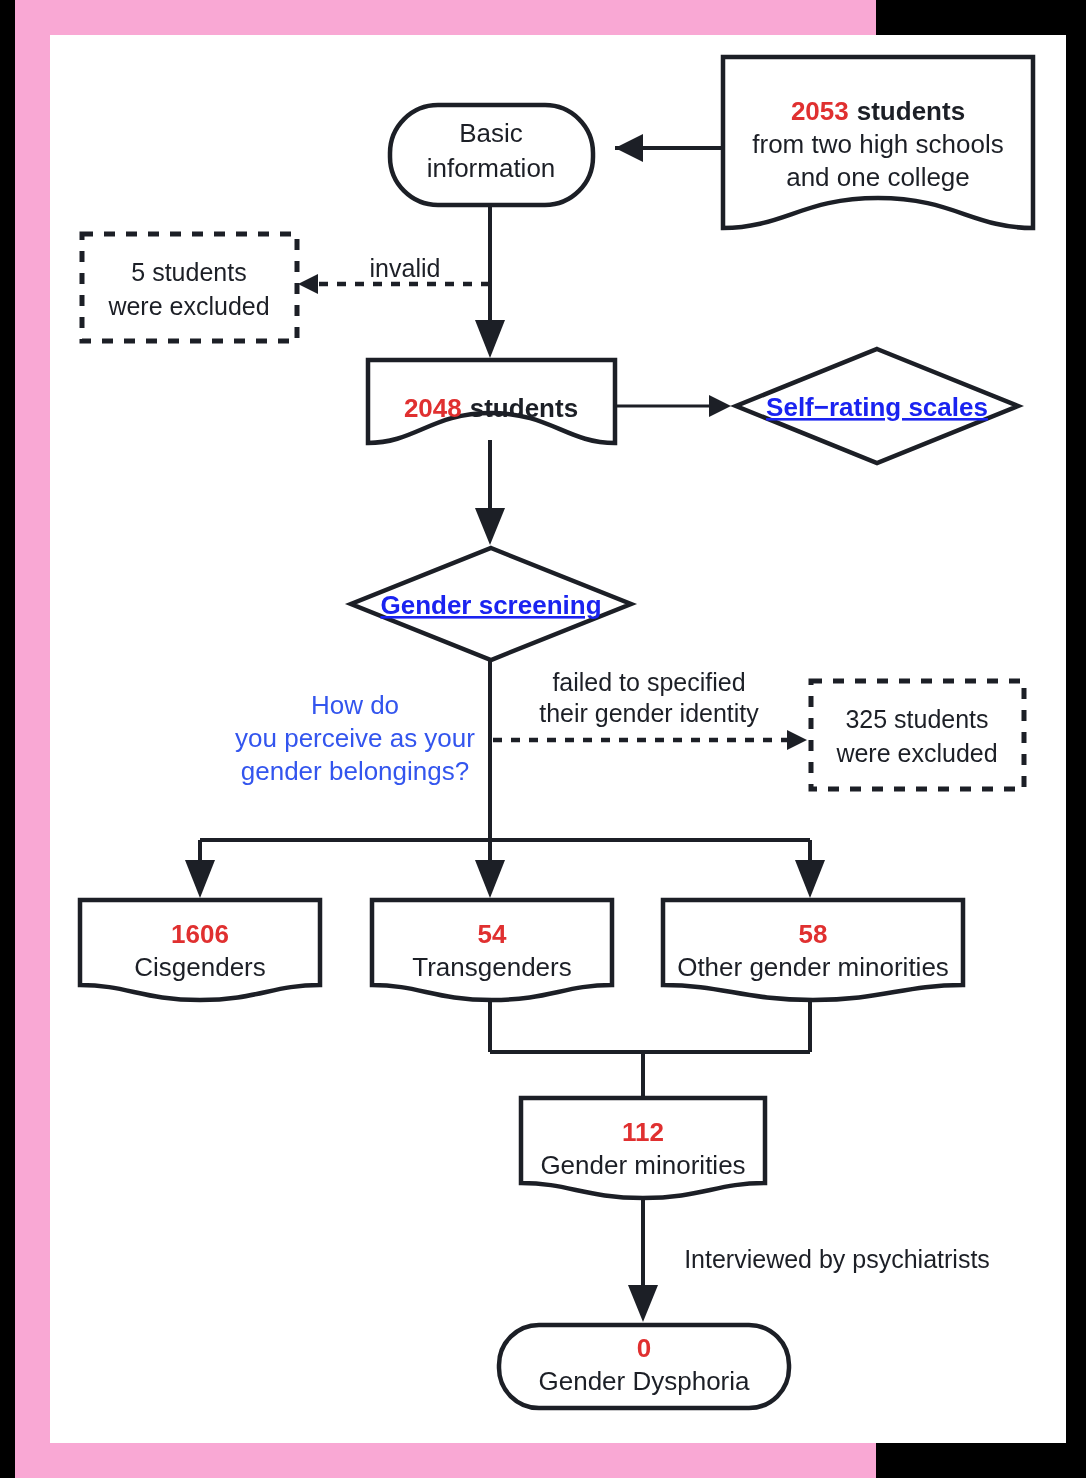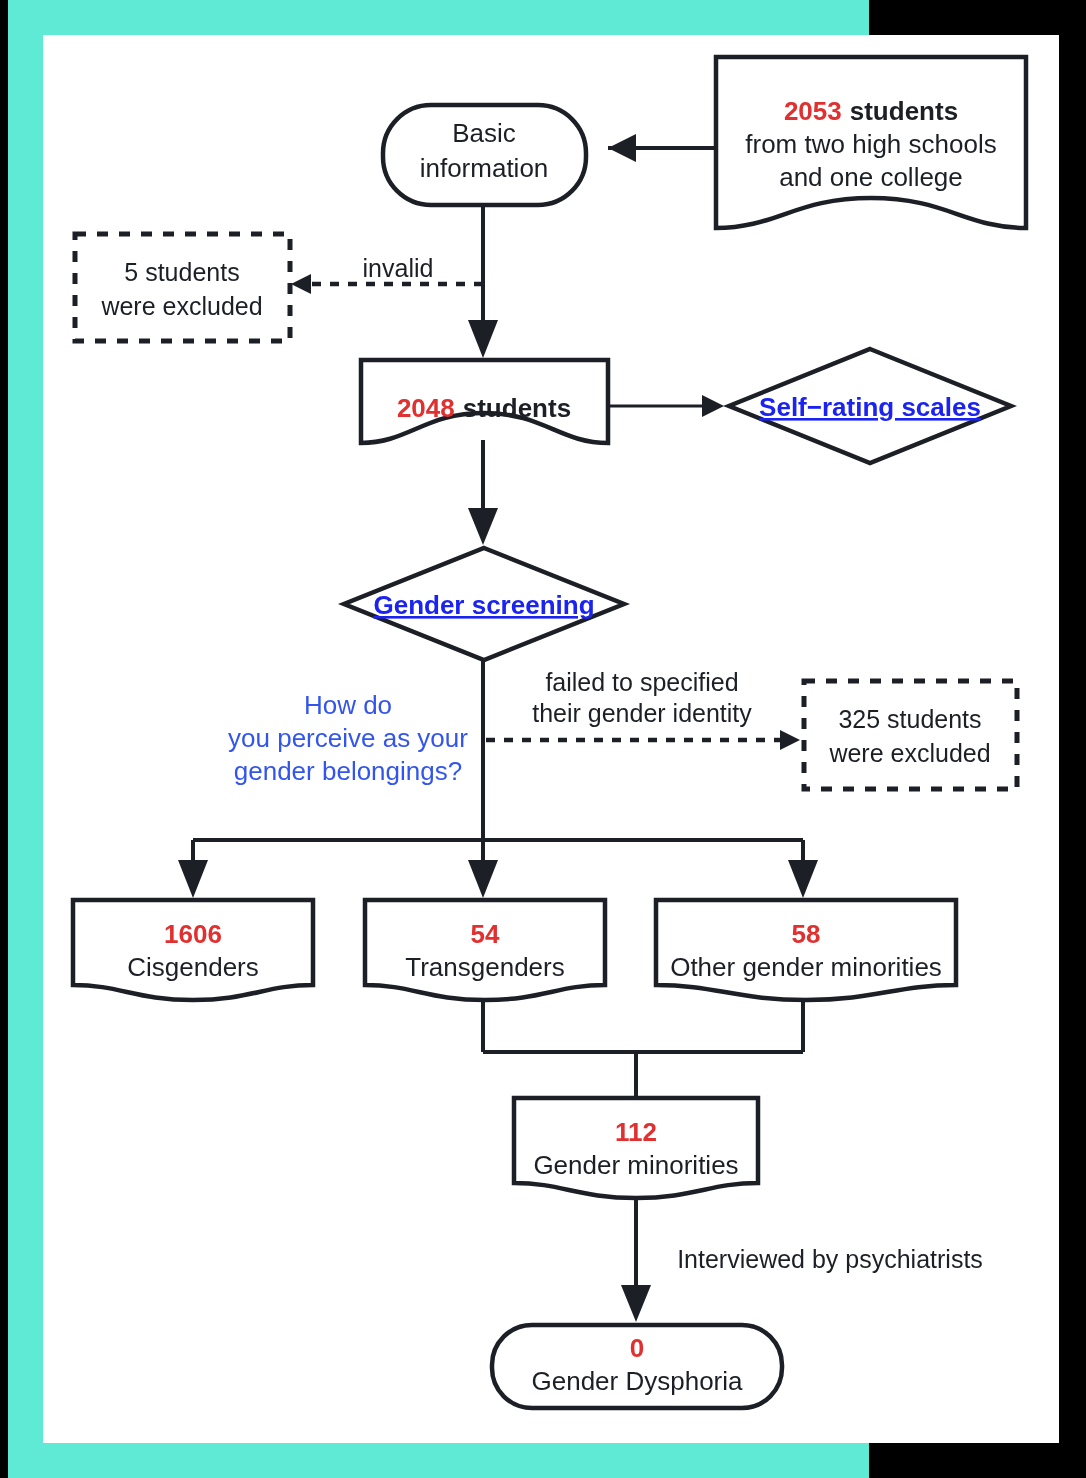--- a/index.html
+++ b/index.html
@@ -8,24 +8,24 @@
     background: #000000;
   }
   body {
     width: 1086px;
     height: 1478px;
     font-family: "Liberation Sans", sans-serif;
     overflow: hidden;
   }
   #frame {
     position: absolute;
-    left: 8px; top: 0;
+    left: 15px; top: 0;
     width: 861px;
     height: 1478px;
-    background: #5eead4;
+    background: #f9a8d4;
   }
   #canvas {
     position: absolute;
     left: 35px;
     top: 35px;
     width: 1016px;
     height: 1408px;
     background: #ffffff;
   }
   svg#flow {

